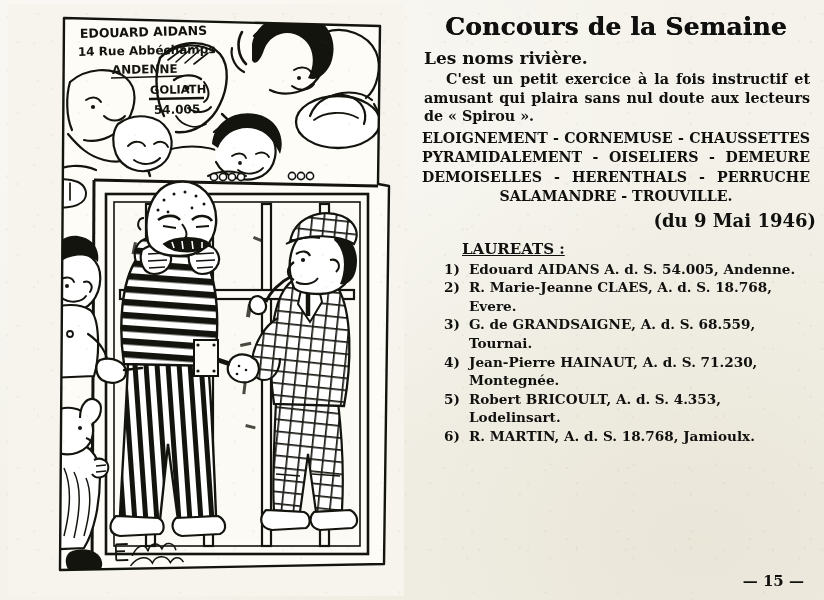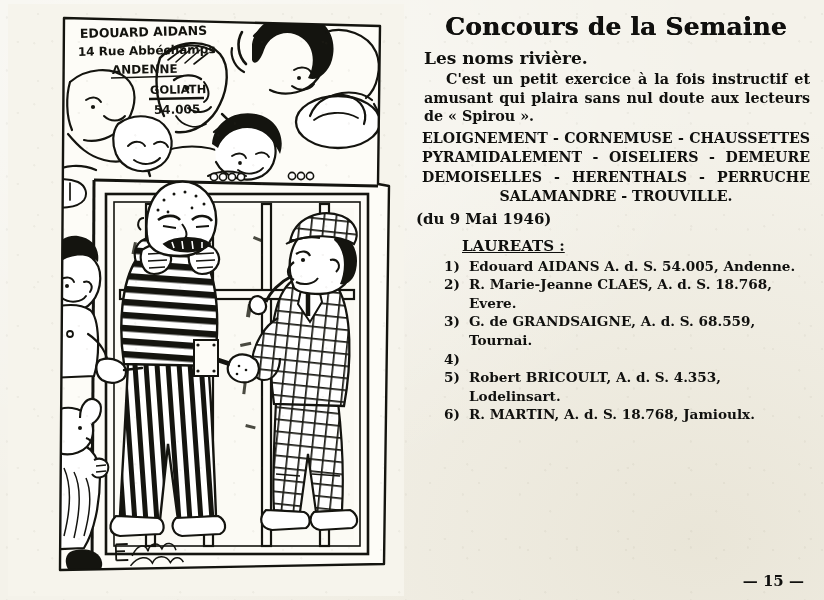--- a/index.html
+++ b/index.html
@@ -85,23 +85,23 @@
   }
   .results-title {
     text-align: center;
     font-weight: bold;
     font-style: italic;
     font-size: 18.5px;
     margin: 13px 0 0 0;
     font-family: "DejaVu Serif", serif;
   }
   .results-date {
-    text-align: left;
-    font-weight: bold;
-    font-size: 15px;
+    text-align: right;
+    font-weight: bold;
+    font-size: 18px;
     margin: 3px 0 0 0;
     font-family: "DejaVu Serif", serif;
   }
   .laureats-head {
     font-weight: bold;
     font-size: 15px;
     margin: 9px 0 2px 46px;
     font-family: "DejaVu Serif", serif;
     text-decoration: underline;
     display: inline-block;
@@ -476,20 +476,21 @@
       <li>
         <span class="num">2)</span>
         <span class="who">R. Marie-Jeanne CLAES, A. d. S. 18.768, Evere.</span>
       </li>
       <li>
         <span class="num">3)</span>
         <span class="who">G. de GRANDSAIGNE, A. d. S. 68.559, Tournai.</span>
       </li>
       <li>
         <span class="num">4)</span>
+        <span class="who">Jean-Pierre HAINAUT, A. d. S. 71.230, Montegnée.</span>
       </li>
       <li>
         <span class="num">5)</span>
         <span class="who">Robert BRICOULT, A. d. S. 4.353, Lodelinsart.</span>
       </li>
       <li>
         <span class="num">6)</span>
         <span class="who">R. MARTIN, A. d. S. 18.768, Jamioulx.</span>
       </li>
 

